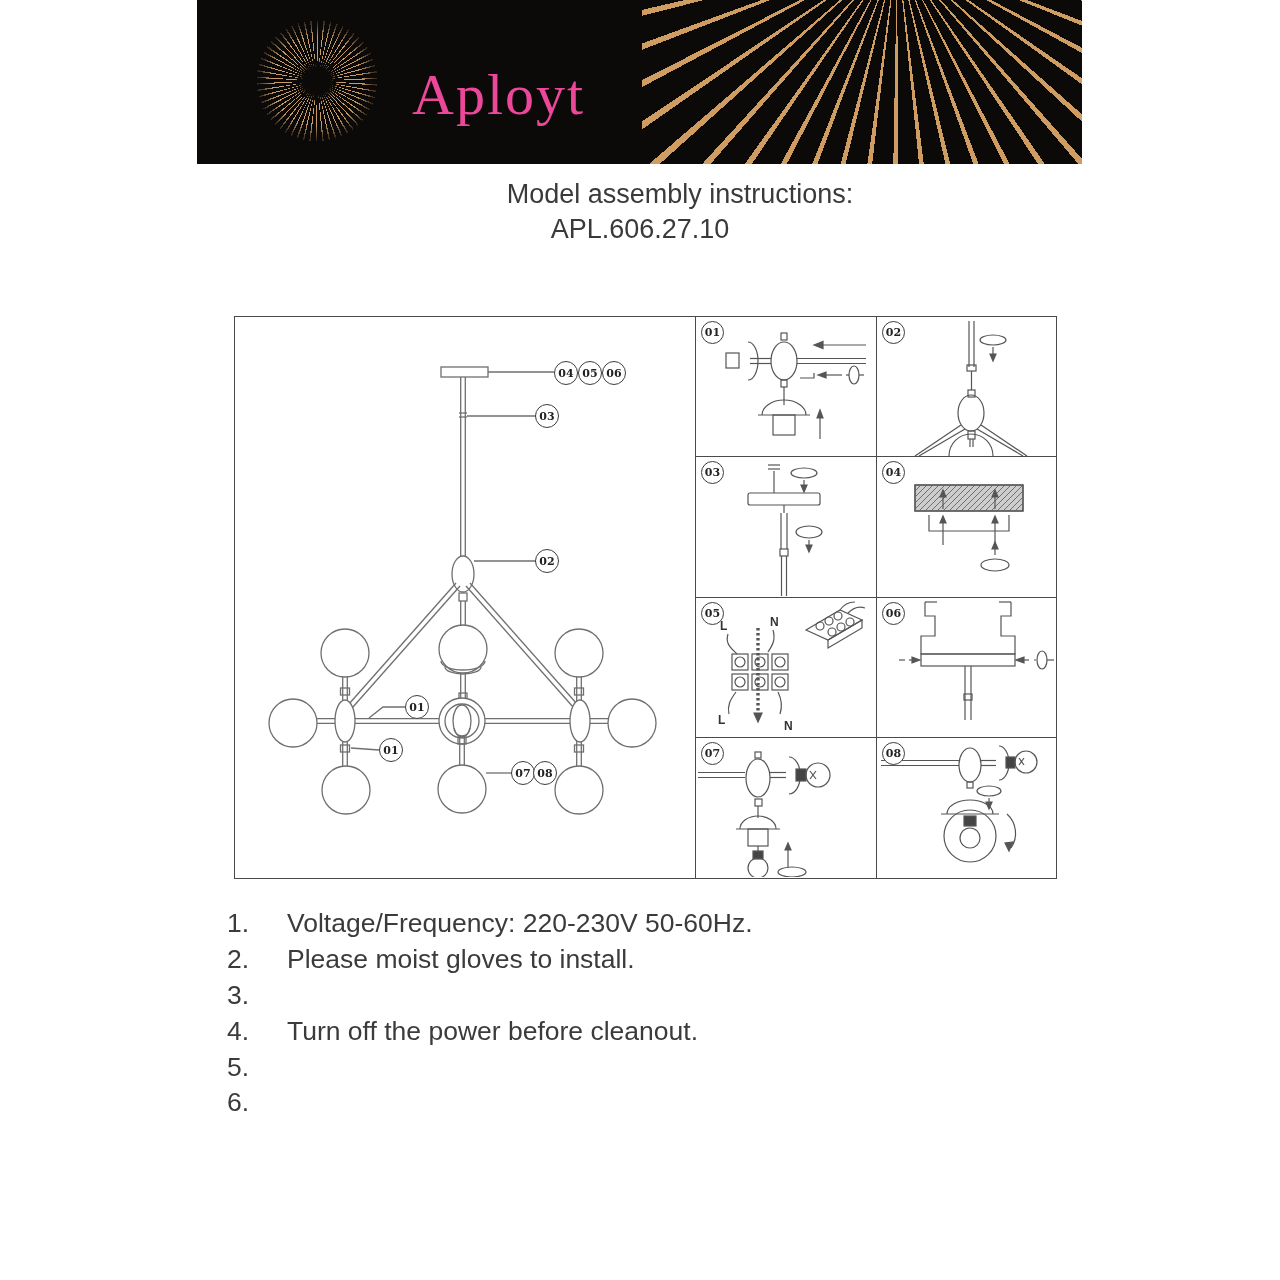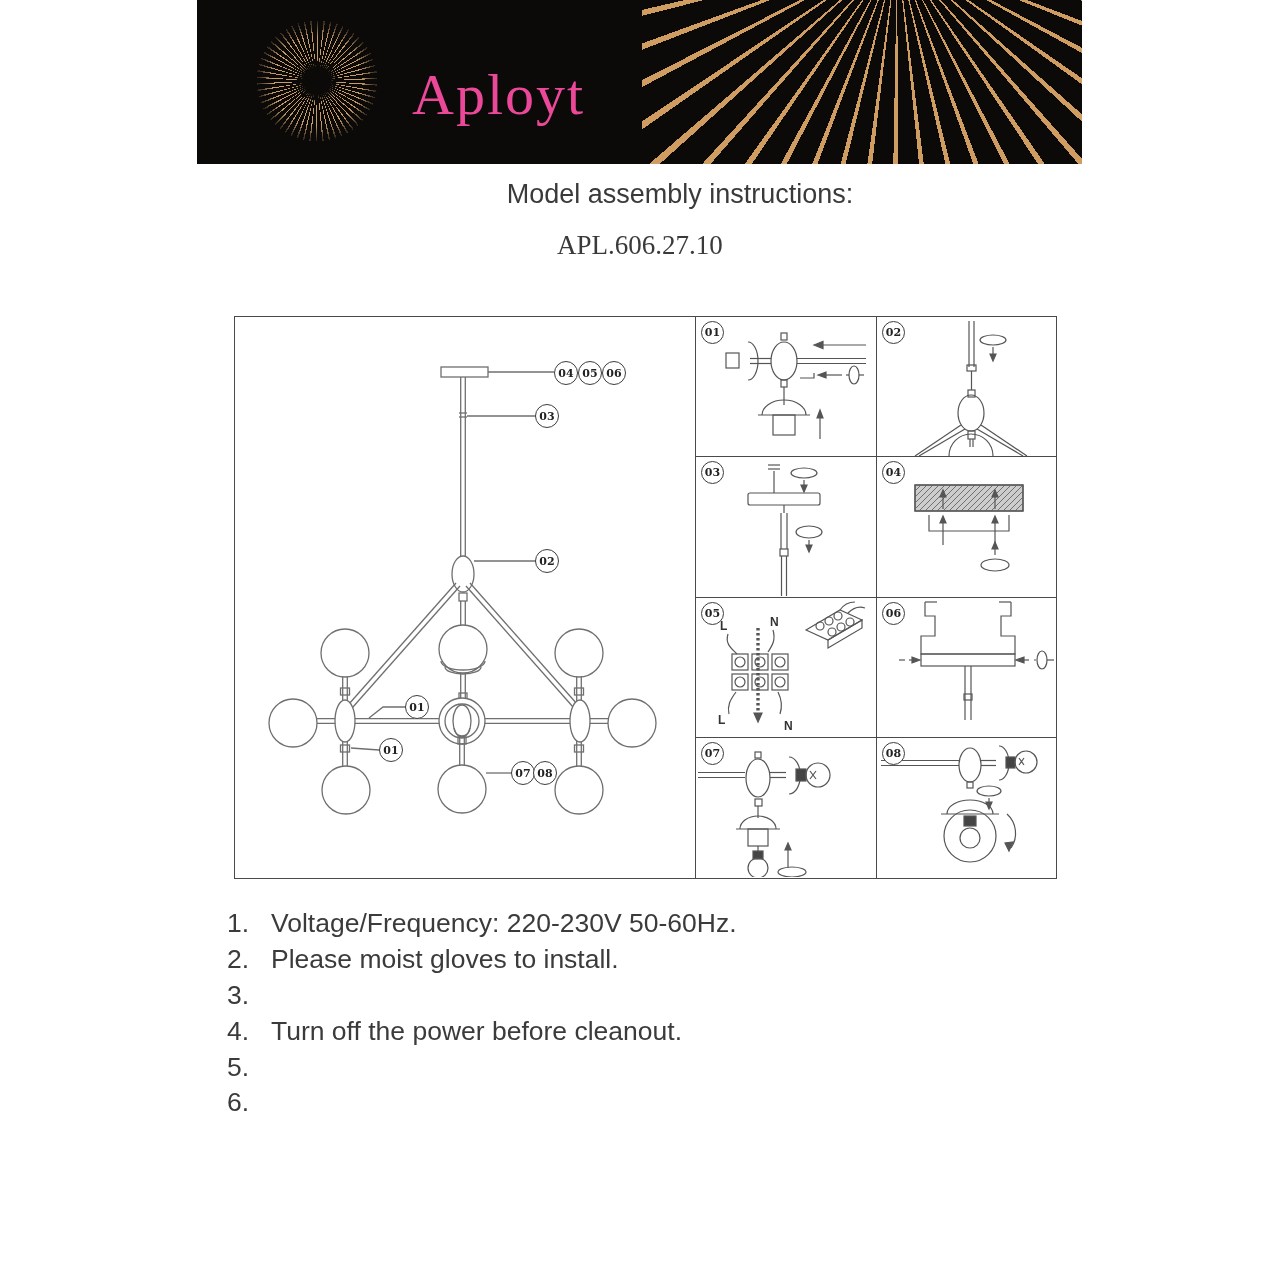--- a/index.html
+++ b/index.html
@@ -26,21 +26,21 @@
     font-family:Liberation Serif, serif;font-weight:400;
     font-size:58px;color:#ec4899;letter-spacing:2px;line-height:1;margin-top:32px;
   }
   .fan{
     position:absolute;right:0;top:0;width:440px;height:164px;
     background:repeating-conic-gradient(from 97deg at 58% -30%,#cf9d61 0deg 1.25deg,rgba(0,0,0,0) 1.25deg 6.9deg);
   }
   
   .title-line{position:absolute;left:0;width:100%;text-align:center;color:#3a3a3a;font-size:27px;}
   .t1{top:179px;margin-left:40px;}
-  .t2{top:230px;font-family:Liberation Serif, serif;}
+  .t2{top:214px;}
   
   .diagram{
     position:absolute;left:234px;top:316px;width:823px;height:563px;
     border:1.6px solid #4a4a4a;box-sizing:border-box;background:#fff;
   }
   .pane-left{
     position:absolute;left:0;top:0;width:461px;height:100%;
     border-right:1.6px solid #4a4a4a;box-sizing:border-box;
   }
   .grid{
@@ -60,21 +60,21 @@
   .co{
     position:absolute;width:22px;height:22px;border:1.5px solid #3d3d3d;border-radius:50%;
     background:#fff;display:flex;align-items:center;justify-content:center;
     font-family:"DejaVu Serif",serif;font-size:11px;font-weight:bold;color:#222;
     transform:translate(-50%,-50%);z-index:2;
   }
   
   .instructions{position:absolute;left:227px;top:906px;width:840px;}
   .ins{display:flex;font-size:26.5px;color:#3b3b3b;height:35.8px;align-items:center;}
   .ins .num{width:34px;flex:0 0 34px;}
-  .ins .txt{margin-left:10px;white-space:nowrap;}
+  .ins .txt{margin-left:26px;white-space:nowrap;}
   svg text{font-family:"Liberation Sans",sans-serif;}
 </style>
 </head>
 <body>
 
 <div class="banner">
   <div class="starburst"></div>
   <div class="brandname">Aployt</div>
   <div class="fan"></div>
 </div>

